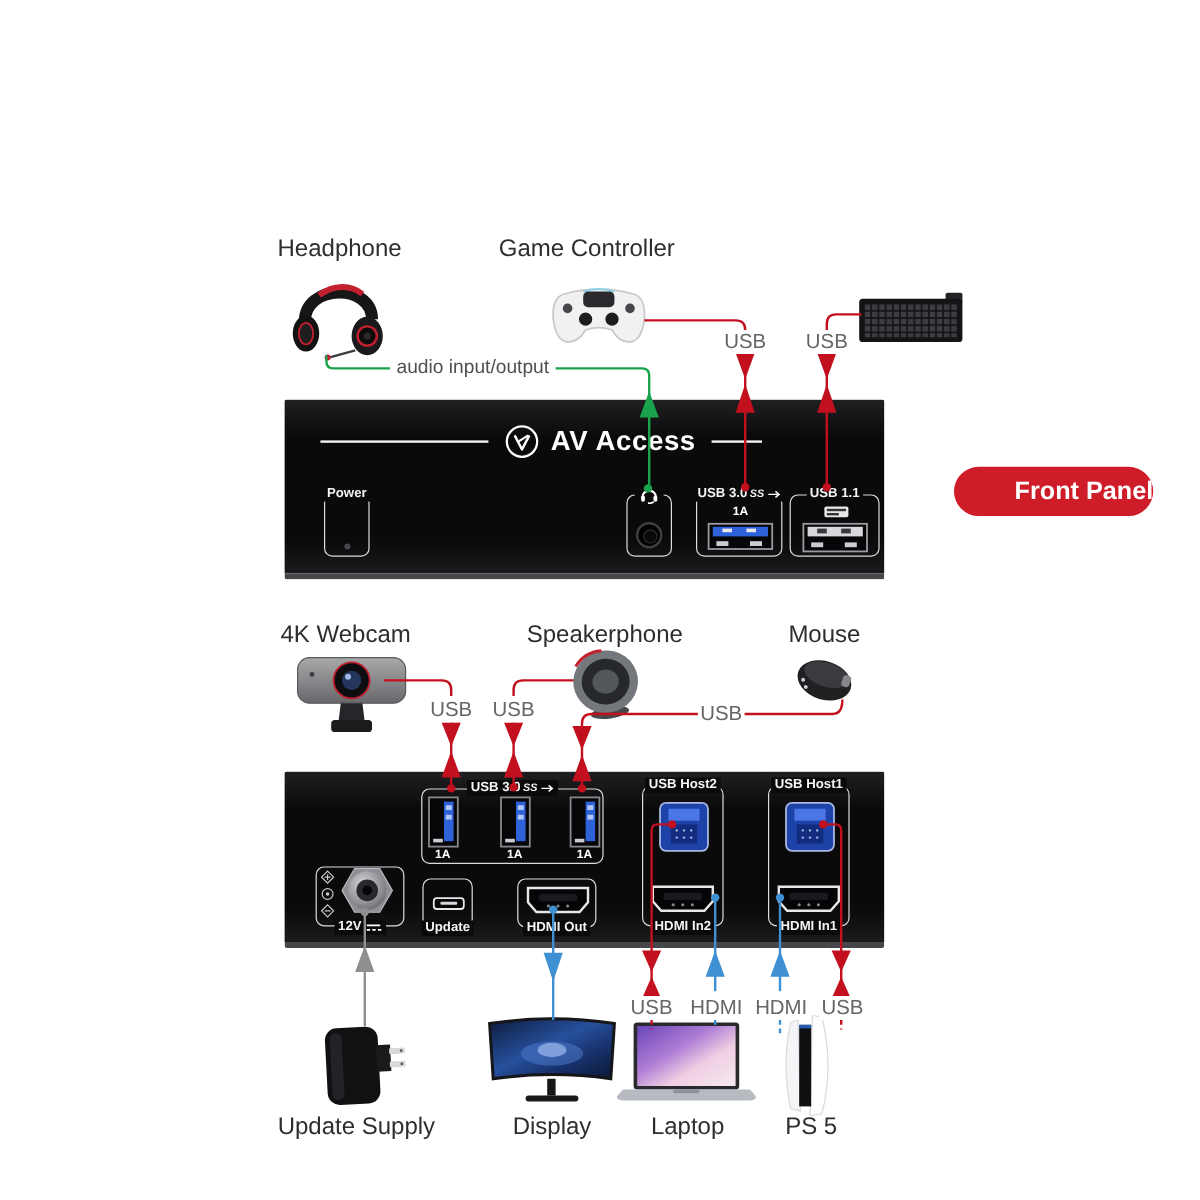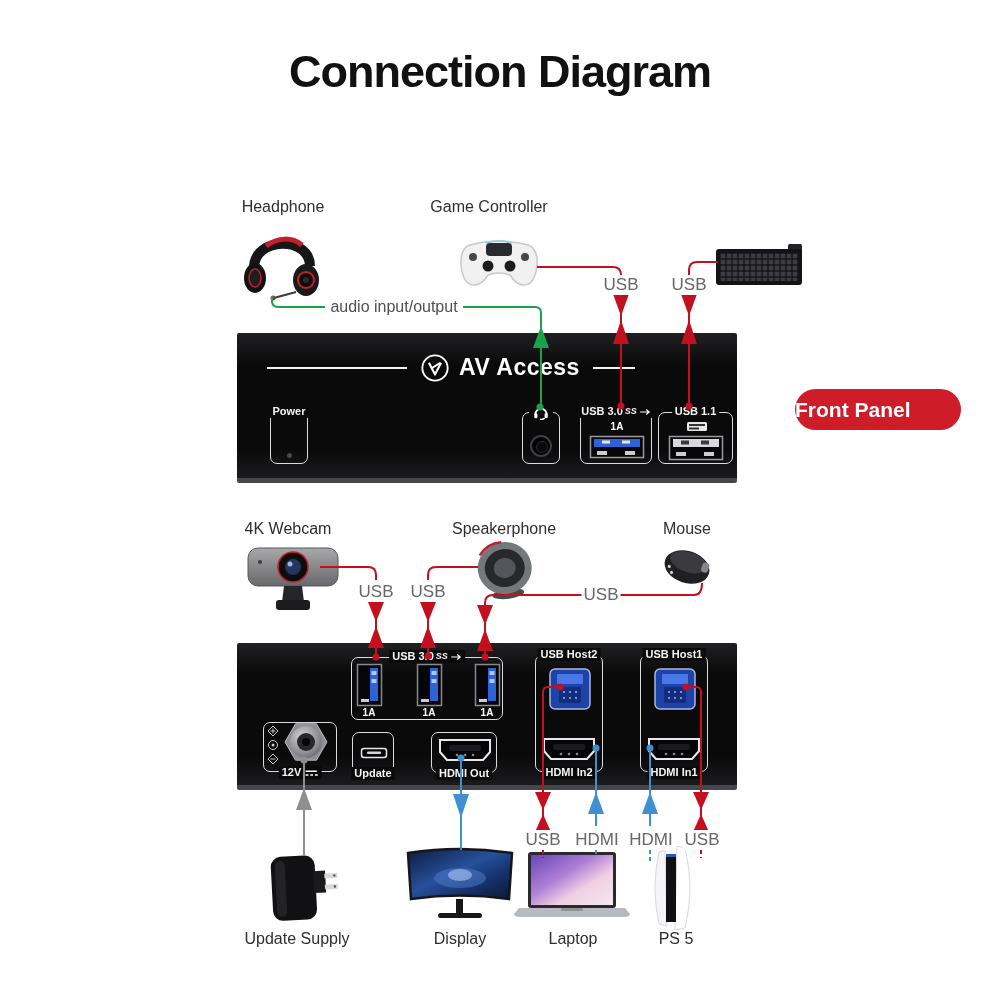--- a/index.html
+++ b/index.html
@@ -1,60 +1,59 @@
 <!DOCTYPE html>
 <html><head>
 <meta charset="utf-8">
 <style>
   html,body{margin:0;padding:0;background:#fff;}
   .canvas{position:relative;width:1000px;height:1000px;background:#fff;overflow:hidden;
           font-family:"Liberation Sans",sans-serif;}
   .title{position:absolute;top:46px;left:0;width:100%;text-align:center;
          font-size:45px;font-weight:800;color:#111;letter-spacing:-1px;}
   .devlabel{position:absolute;transform:translateX(-50%);text-align:center;
-            font-size:16px;color:#2e2e2e;line-height:22px;}
+            font-size:20px;color:#2e2e2e;line-height:22px;}
   .wirelabel{position:absolute;transform:translate(-50%,-50%);font-size:17px;color:#666;
              background:#fff;padding:0 2px;z-index:6;}
   .audiolabel{position:absolute;transform:translate(-50%,-50%);font-size:16px;color:#4f4f4f;
               background:#fff;padding:0 3px;z-index:6;white-space:nowrap;}
   .panel{position:absolute;left:237px;width:500px;box-sizing:border-box;border-radius:2px;
          background:linear-gradient(#202022,#0a0a0b 22%,#0a0a0b 80%,#1b1b1d);
          border-bottom:5px solid #47474b;z-index:2;}
   #front-panel{top:333px;height:150px;}
   #rear-panel{top:643px;height:147px;}
   .pgroup{position:absolute;border:1.5px solid #dcdcdf;border-radius:7px;box-sizing:border-box;}
   .plabel{position:absolute;left:50%;transform:translateX(-50%);background:#0a0a0b;
           padding:0 3px;font-size:11px;font-weight:bold;color:#f4f4f5;white-space:nowrap;
           line-height:13px;display:flex;align-items:center;gap:2px;}
   .plabel.top{top:-8px;}
   .plabel.bottom{bottom:-8px;}
   .logo-line{position:absolute;height:2px;background:#f2f2f3;}
   .brand{position:absolute;color:#fff;font-size:23px;font-weight:bold;letter-spacing:.5px;}
   .badge{position:absolute;background:#cf1c29;color:#fff;border-radius:21px;
-         font-size:21px;font-weight:600;display:flex;align-items:center;justify-content:flex-start;
+         font-size:21px;font-weight:600;display:flex;align-items:center;justify-content:flex-end;
          z-index:4;}
   .dev{position:absolute;z-index:3;}
   .wires{position:absolute;left:0;top:0;z-index:5;pointer-events:none;}
   .numlbl{position:absolute;color:#fff;font-size:11px;font-weight:bold;transform:translateX(-50%);}
   .amp{position:absolute;color:#fff;font-size:10px;font-weight:bold;transform:translateX(-50%);}
   .led{position:absolute;width:5px;height:5px;border-radius:50%;background:#47474c;}
   .seldot{position:absolute;width:4px;height:4px;border-radius:50%;background:#9a9a9f;transform:translateX(-50%);}
   .knob{position:absolute;width:30px;height:30px;border-radius:50%;
         background:radial-gradient(circle at 35% 30%, #3c3c41, #131315 68%);border:1px solid #000;}
   .jack{position:absolute;width:22px;height:22px;border-radius:50%;background:#000;
         border:2px solid #3e3e43;box-sizing:border-box;}
   .jack::after{content:"";position:absolute;left:4px;top:4px;width:10px;height:10px;border-radius:50%;
         background:#0a0a0c;border:1px solid #2c2c30;}
 </style>
 </head>
 <body>
 
 <div class="canvas">
 
-  <div class="title">Connection Diagram</div>
 
   <div class="devlabel" style="left:283px;top:196px;width:140px;">Headphone</div>
   <div class="devlabel" style="left:489px;top:196px;width:180px;">Game Controller</div>
 
   <svg class="dev" style="left:240px;top:220px;" width="85" height="88" viewBox="0 0 85 88">
     <path d="M14 48 C14 16 70 16 70 46" fill="none" stroke="#161617" stroke-width="10"></path>
     <path d="M26 26 C38 17 52 17 62 25" fill="none" stroke="#c3202e" stroke-width="5"></path>
     <ellipse cx="15" cy="58" rx="11" ry="15" fill="#121213"></ellipse>
     <ellipse cx="15" cy="58" rx="6" ry="9" fill="#1e1e20" stroke="#c3202e" stroke-width="1.5"></ellipse>
     <ellipse cx="66" cy="60" rx="13" ry="16" fill="#1a1a1c"></ellipse>

